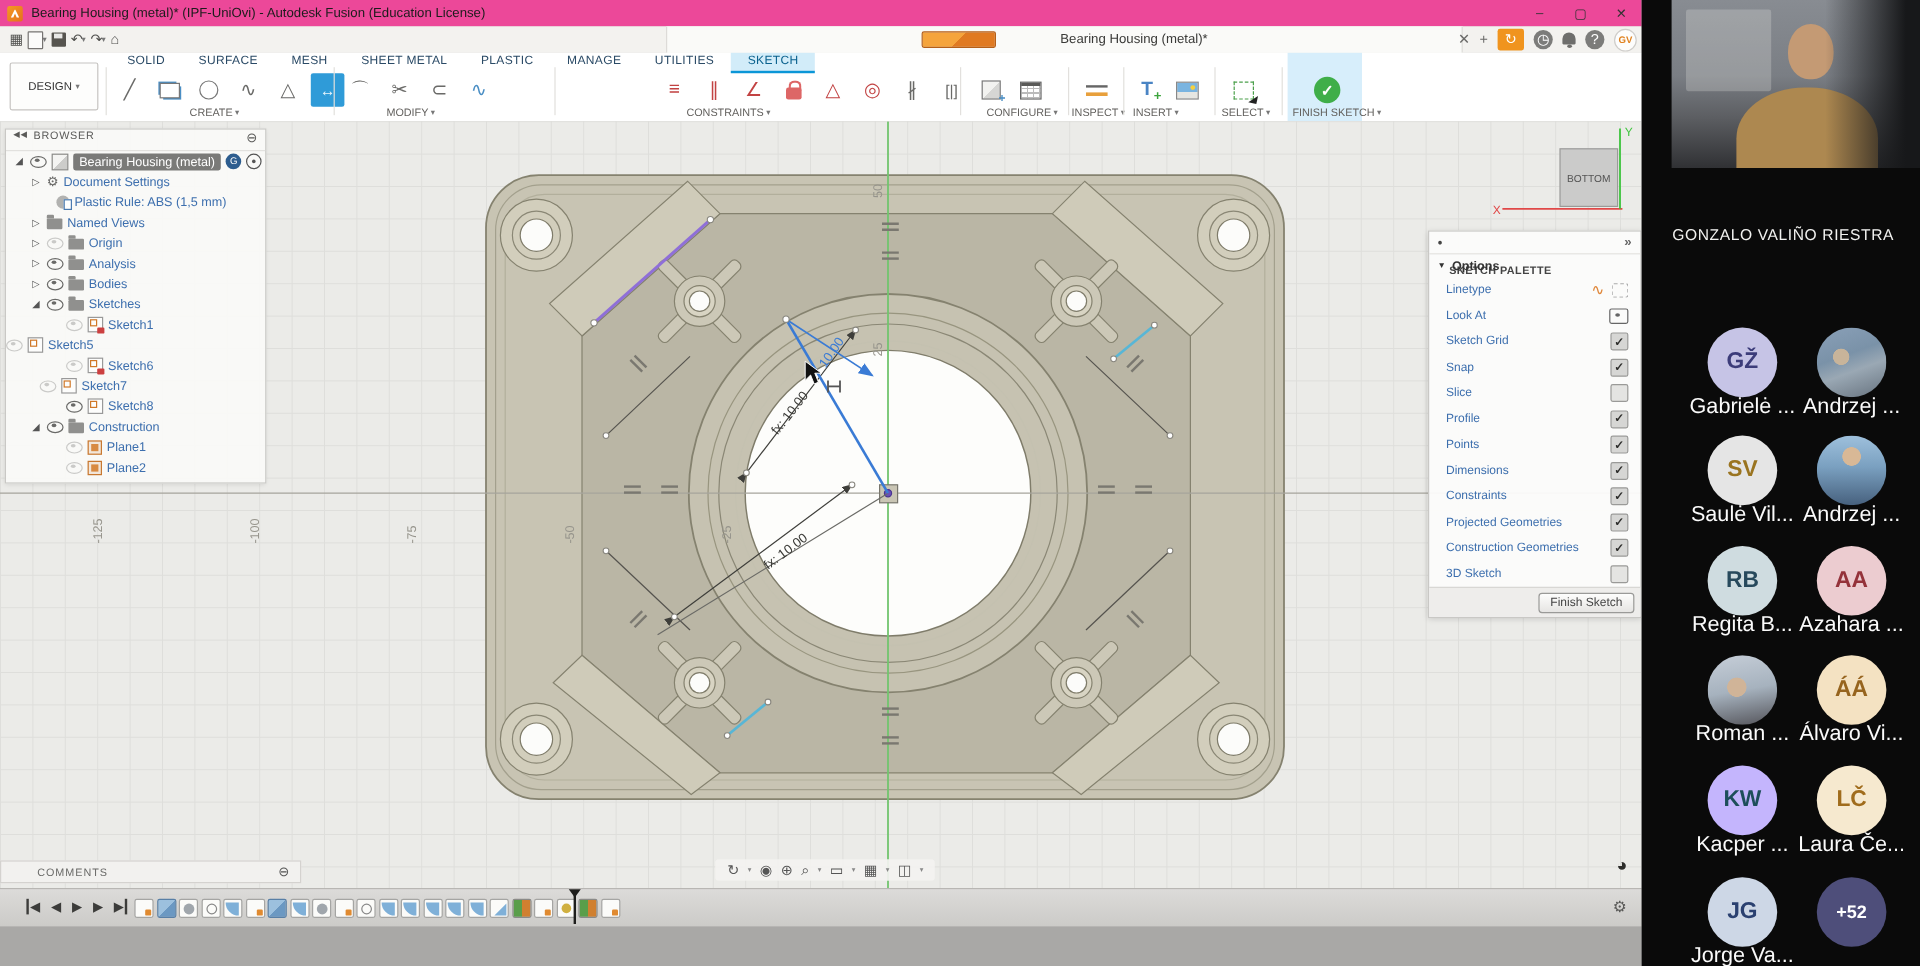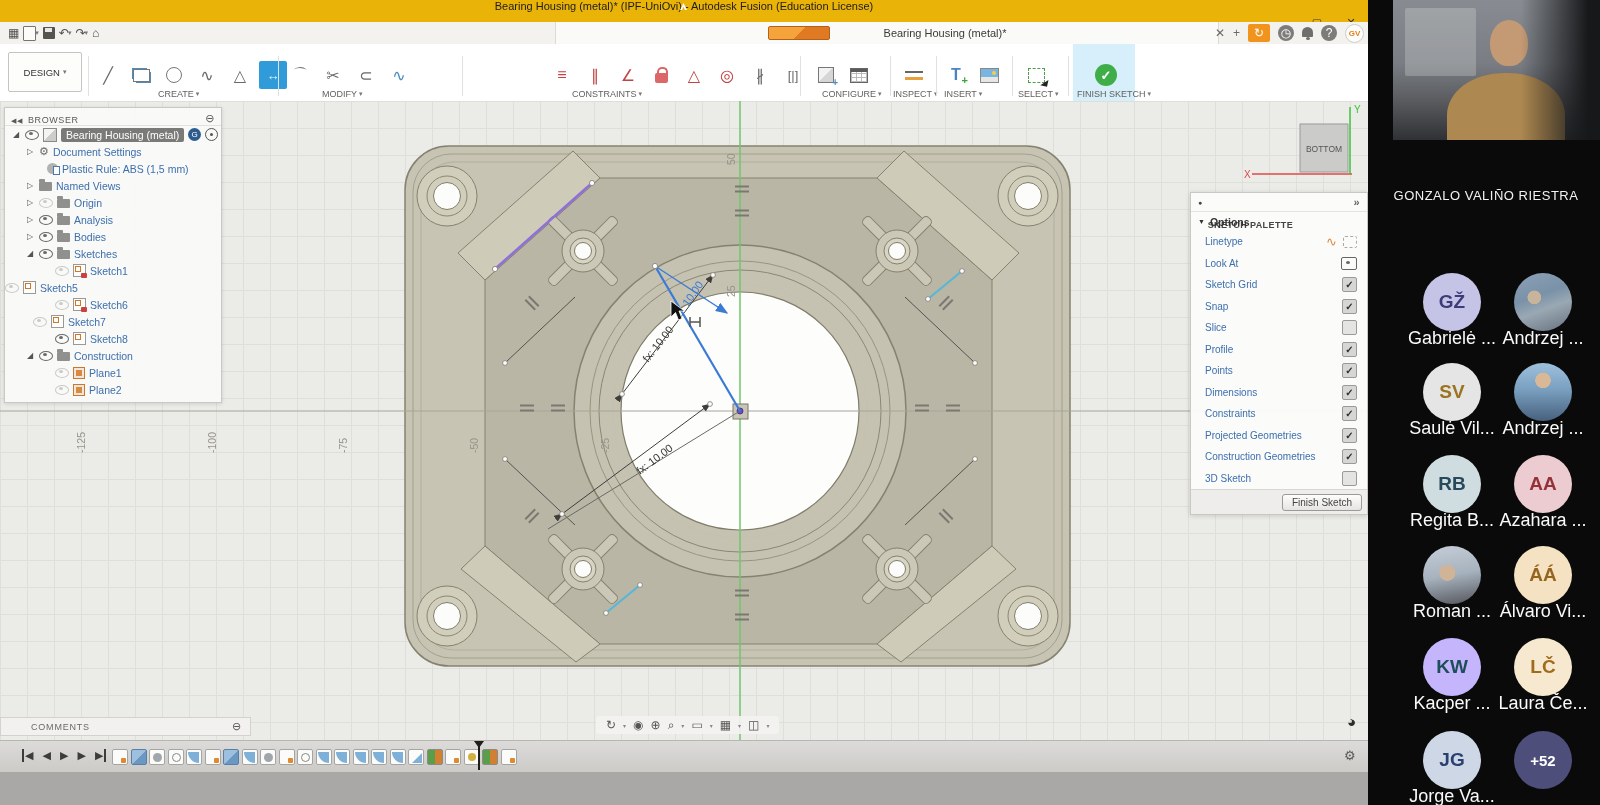--- a/index.html
+++ b/index.html
@@ -1,21 +1,21 @@
 <!DOCTYPE html>
 <html><head>
 <meta charset="utf-8">
 <style>
   html,body{margin:0;padding:0;background:#000;}
   #screen{position:relative;width:1600px;height:805px;overflow:hidden;
     font-family:"Liberation Sans",sans-serif;background:#000;-webkit-font-smoothing:antialiased;}
   
   #fusion{position:absolute;left:0;top:0;width:1368px;height:805px;background:#ebebe9;border-right:1px solid #9a9a98;}
   
-  .titlebar{position:absolute;left:0;top:0;width:100%;height:22px;background:#eab308;border-bottom:1px solid #d2d0cd;display:flex;align-items:center;flex-direction:column;}
+  .titlebar{position:absolute;left:0;top:0;width:100%;height:22px;background:#ec4899;border-bottom:1px solid #d2d0cd;display:flex;align-items:center;}
   .app-icon{width:13px;height:13px;margin:0 7px 0 6px;background:linear-gradient(135deg,#f59a23,#e4711e);border-radius:2px;position:relative;}
   .app-icon::after{content:'';position:absolute;left:3px;top:3px;width:7px;height:7px;background:#fff;clip-path:polygon(0 100%,50% 0,100% 100%,70% 100%,50% 55%,30% 100%);}
   .title-text{font-size:11px;color:#1c1c1c;}
   .win-btns{margin-left:auto;display:flex;}
   .win-btn{width:34px;height:21px;display:flex;align-items:center;justify-content:center;font-size:11px;color:#333;}
   
   .tabstrip{position:absolute;left:0;top:22px;width:100%;height:22px;background:#f3f2ef;border-bottom:1px solid #d8d6d3;display:flex;align-items:center;}
   .qat{display:flex;align-items:center;gap:4px;padding-left:8px;}
   .qat .qi{display:flex;align-items:center;justify-content:center;color:#4e4e4c;font-size:12px;height:18px;}
   .doc-icon{width:11px;height:13px;background:#fbfbfa;border:1px solid #767472;border-radius:1px;}
@@ -66,21 +66,21 @@
   .rlabel{position:absolute;top:45px;font-size:9px;color:#63615e;display:flex;gap:3px;align-items:center;white-space:nowrap;}
   .rsep{position:absolute;top:12px;height:40px;width:1px;background:#e2e0dd;}
   
   #canvas{position:absolute;left:0;top:101px;width:1368px;height:639px;
     background-color:#ebebe8;
     background-image:linear-gradient(#dededb 1px,transparent 1px),linear-gradient(90deg,#dededb 1px,transparent 1px);
     background-size:27px 27px;overflow:hidden;}
   #cadsvg{position:absolute;left:0;top:0;}
   
   .browser{position:absolute;left:4px;top:6px;width:216px;background:rgba(250,250,248,.93);border:1px solid #c9c8c5;box-shadow:0 1px 4px rgba(0,0,0,.12);font-size:10.5px;}
-  .b-header{height:17px;display:flex;align-items:flex-end;gap:5px;padding:0 6px;color:#5a5a58;font-size:9px;letter-spacing:.6px;border-bottom:1px solid #e2e1de;}
+  .b-header{height:17px;display:flex;align-items:flex-start;gap:5px;padding:0 6px;color:#5a5a58;font-size:9px;letter-spacing:.6px;border-bottom:1px solid #e2e1de;}
   .b-header .flex1{flex:1;}
   .b-row{height:17px;display:flex;align-items:center;gap:4px;color:#3d6fae;}
   .b-row .exp{width:10px;font-size:8px;color:#555;text-align:center;}
   .b-row .lbl{white-space:nowrap;}
   .root-lbl{background:#7a7a78;color:#fff !important;padding:1px 5px;border-radius:2px;}
   .eye{width:12px;height:8px;border:1px solid #6a6a68;border-radius:50%;position:relative;flex:none;}
   .eye::after{content:'';position:absolute;left:3px;top:1.5px;width:4px;height:3px;background:#6a6a68;border-radius:50%;}
   .eye.dim{opacity:.32;}
   .folderi{width:13px;height:9px;background:#90908e;border-radius:1px;position:relative;flex:none;margin-top:2px;}
   .folderi::before{content:'';position:absolute;top:-3px;left:0;width:6px;height:3px;background:#90908e;border-radius:1px 1px 0 0;}
@@ -205,20 +205,30 @@
       <span class="si gray-circ">◷</span>
       <span class="si">
             <span class="bell"></span>
           </span>
       <span class="si gray-circ">?</span>
       <span class="gv-avatar">GV</span>
     </div>
   </div>
 
   <div class="ribbon">
+    <div class="rtabs">
+      <span class="rtab">SOLID</span>
+      <span class="rtab">SURFACE</span>
+      <span class="rtab">MESH</span>
+      <span class="rtab">SHEET METAL</span>
+      <span class="rtab">PLASTIC</span>
+      <span class="rtab">MANAGE</span>
+      <span class="rtab">UTILITIES</span>
+      <span class="rtab active">SKETCH</span>
+    </div>
     <div class="finish-bg"></div>
     <div class="design-btn">
       <span>DESIGN</span>
           <span class="caret">▾</span>
     </div>
 
     <div class="rgroup" style="left:94px">
       <span class="ri">╱</span>
       <span class="ri">
             <span class="ri-rect"></span>

